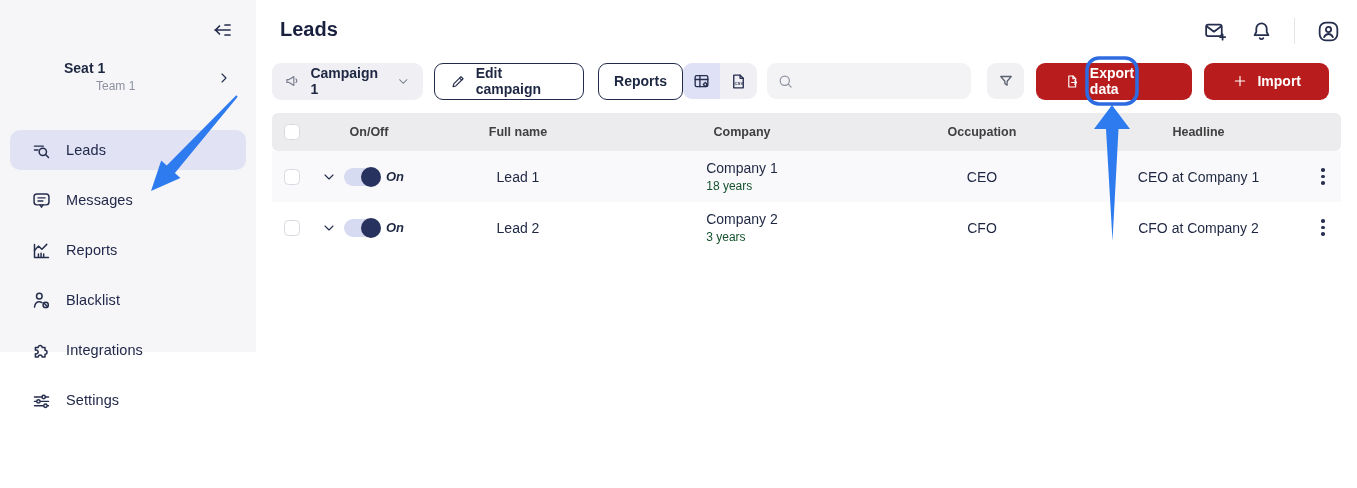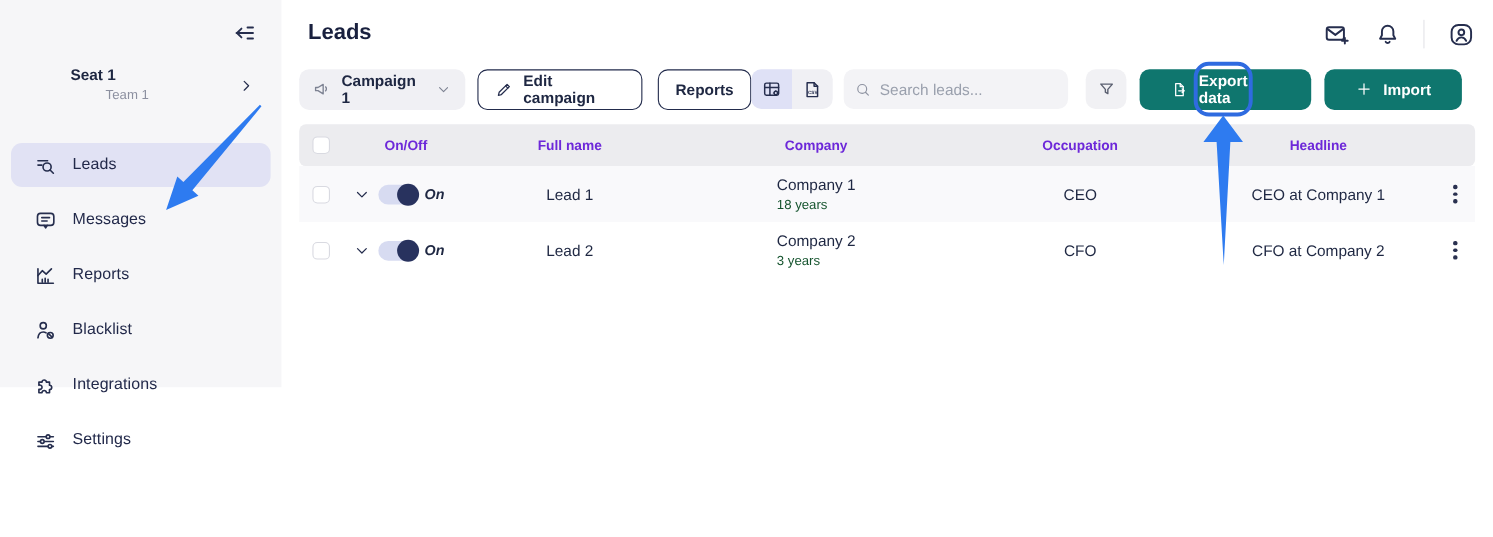--- a/index.html
+++ b/index.html
@@ -64,30 +64,30 @@
   .search input {
     border: none; outline: none; background: transparent; font-family: "Liberation Sans", sans-serif;
     font-size: 14px; color: #1e2742; width: 100%;
   }
   .search input::placeholder { color: #9aa0ad; }
   .filter-btn {
     width: 38px; height: 36px; background: #f1f1f4; border-radius: 9px; margin-left: 16px;
     display: flex; align-items: center; justify-content: center; cursor: pointer;
   }
   .btn-solid {
-    height: 37px; background: #0f766e; color: #fff; border-radius: 9px; margin-left: 12px;
+    height: 37px; background: #b91c1c; color: #fff; border-radius: 9px; margin-left: 12px;
     display: flex; align-items: center; gap: 9px; padding: 0 28px; font-size: 14px; font-weight: 600; cursor: pointer;
   }
   .btn-solid svg.ic { stroke: #fff; }
 
   
   .table { position: absolute; top: 113px; left: 16px; right: 16px; }
   .thead {
     height: 38px; background: #ececef; border-radius: 6px; display: flex; align-items: center;
-    font-size: 12.5px; font-weight: 700; color: #6d28d9;
+    font-size: 12.5px; font-weight: 700; color: #404040;
   }
   .trow { height: 51px; display: flex; align-items: center; font-size: 14px; color: #1e2742; }
   .trow.odd { background: #f9f9fb; }
   .trow.even { background: #ffffff; }
   .c-check { width: 42px; padding-left: 12px; display: flex; align-items: center; }
   .c-onoff-h { width: 110px; text-align: center; }
   .c-expand { width: 30px; display: flex; align-items: center; justify-content: center; cursor: pointer; }
   .c-toggle { width: 80px; display: flex; align-items: center; font-style: italic; }
   .c-name { width: 188px; text-align: center; }
   .c-company { width: 260px; display: flex; justify-content: center; }
@@ -260,21 +260,20 @@
           <text x="7" y="16.5" font-size="5.4" font-weight="bold" fill="#262e4e" stroke="none" font-family="inherit">CSV</text>
         </svg>
       </div>
     </div>
 
     <div class="search">
       <svg class="ic" width="17" height="17" viewBox="0 0 24 24" style="stroke:#8e93a1">
         <circle cx="11" cy="11" r="6.5"></circle>
           <path d="M15.8 15.8L20 20"></path>
       </svg>
-      <input type="text" placeholder="Search leads..." style="">
     </div>
 
     <div class="filter-btn">
       <svg class="ic" width="18" height="18" viewBox="0 0 24 24" style="stroke:#5b6070">
         <path d="M5 6h14l-5.5 6.3v5.2l-3-1.8v-3.4L5 6z"></path>
       </svg>
     </div>
 
     <div class="btn-solid">
       <svg class="ic" width="17" height="17" viewBox="0 0 24 24">

